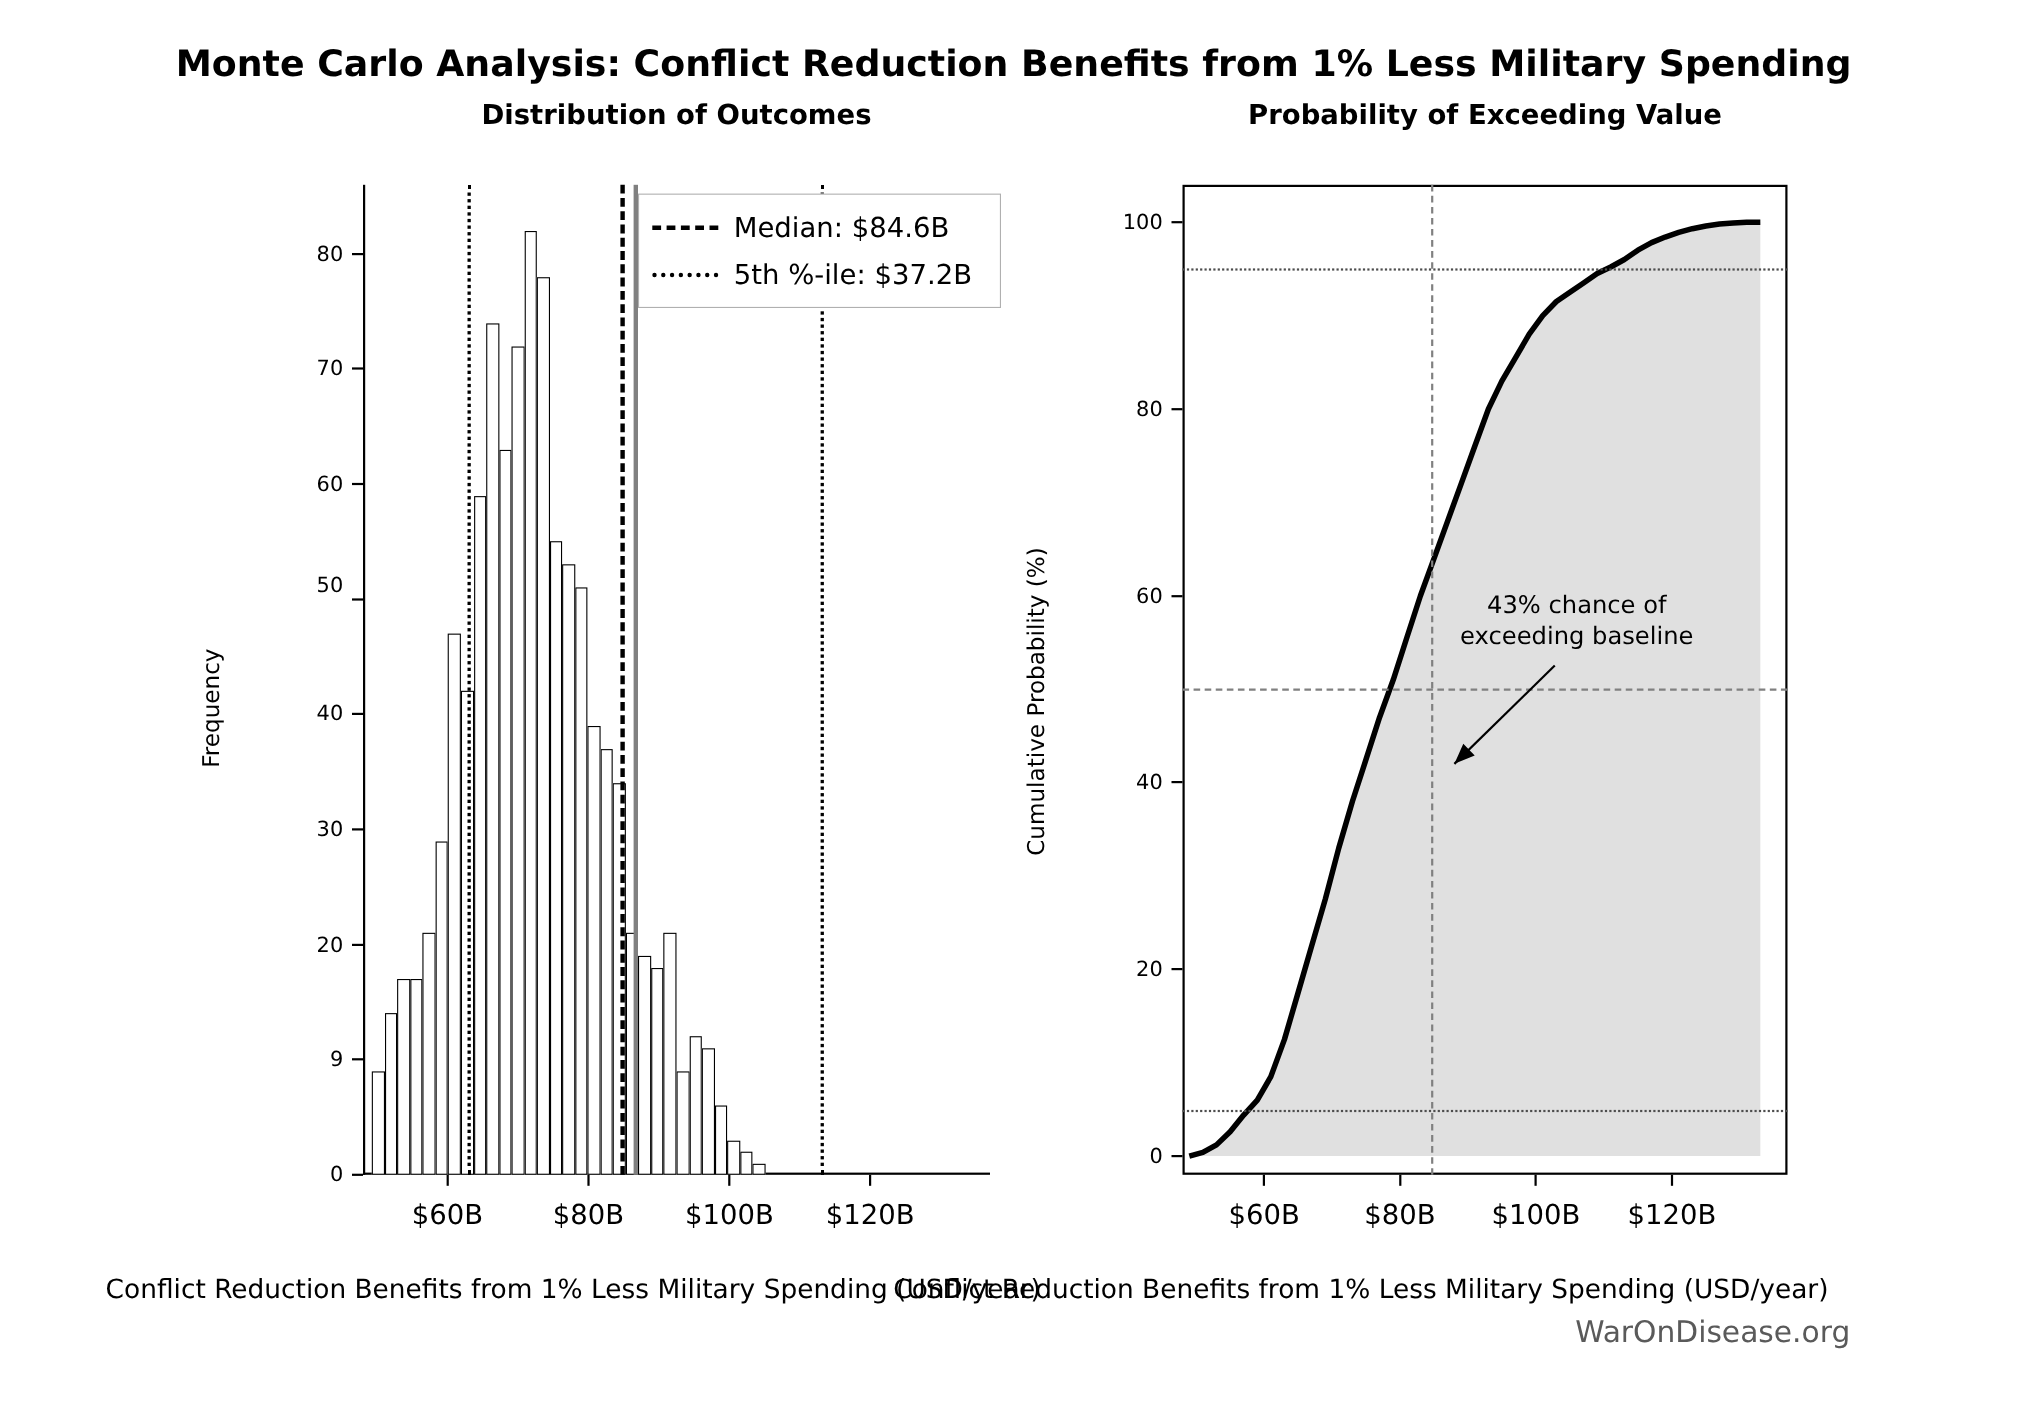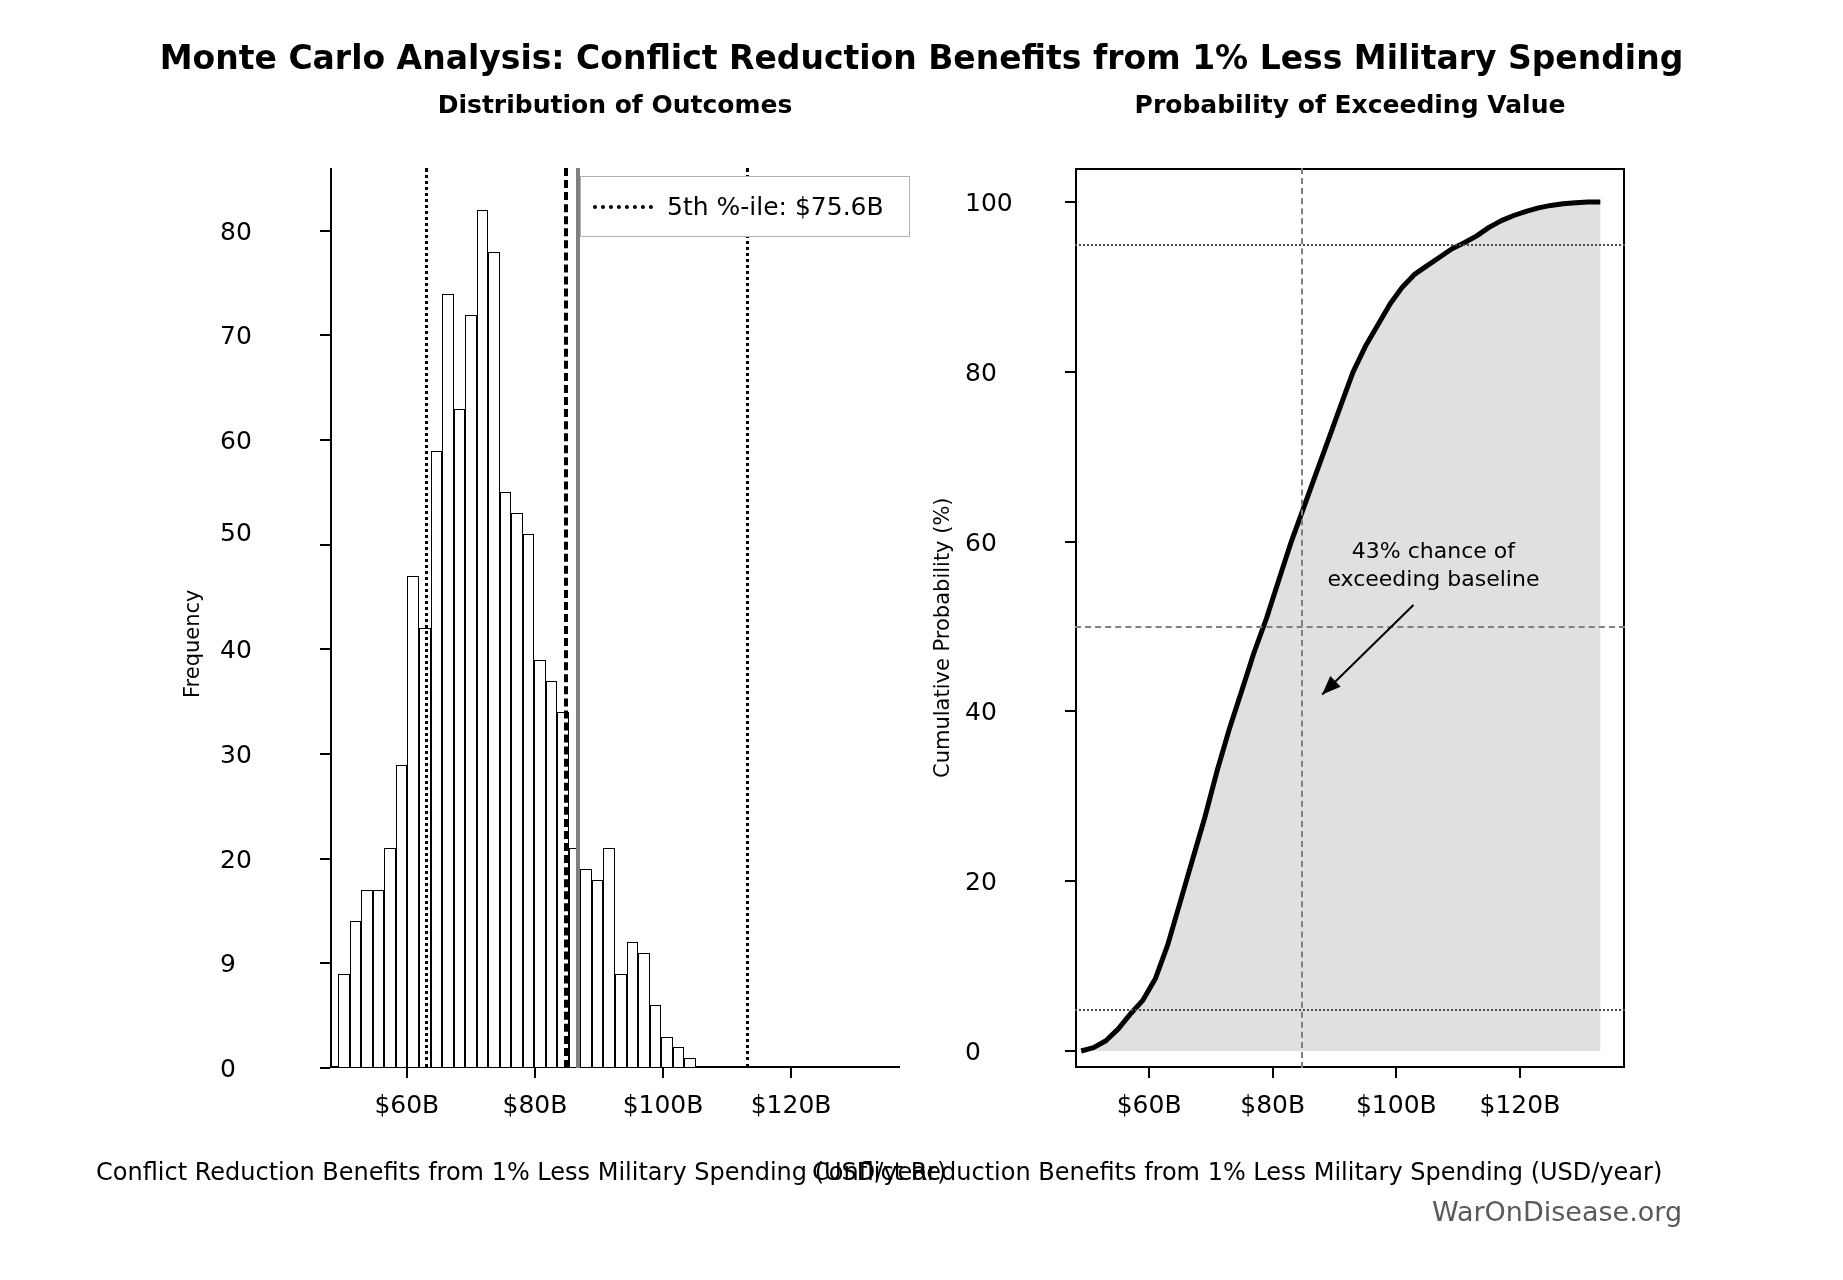--- a/index.html
+++ b/index.html
@@ -44,22 +44,22 @@
     position: absolute;
     border-left: 2px solid #000;
     border-bottom: 2px solid #000;
     box-sizing: border-box;
   }
   .axis-frame.full {
     border: 2px solid #000;
   }
   .ytick-label {
     position: absolute;
-    font-size: 25px;
-    text-align: left;
+    font-size: 19px;
+    text-align: right;
     transform: translateY(-50%);
   }
   .xtick-label {
     position: absolute;
     font-size: 25px;
     text-align: center;
     transform: translateX(-50%);
   }
   .ytick-mark {
     position: absolute;
@@ -219,22 +219,26 @@
         <div class="xtick-label" style="left: 534.944px; top: 1090px;">$80B</div>
         <div class="xtick-mark" style="left: 662.034px; top: 1068px; height: 10px;"></div>
         <div class="xtick-label" style="left: 663.034px; top: 1090px;">$100B</div>
         <div class="xtick-mark" style="left: 790.124px; top: 1068px; height: 10px;"></div>
         <div class="xtick-label" style="left: 791.124px; top: 1090px;">$120B</div>
       </div>
     <div class="ylabel" id="ylabel-left" style="left: 180px; top: 698px;">Frequency</div>
     <div class="xlabel" id="xlabel-left" style="left: 96px; top: 1158px;">Conflict Reduction Benefits from 1% Less Military Spending (USD/year)</div>
     <div class="legend-box" id="legend-left" style="left: 580px; top: 176px; width: 330px;">
         <div class="legend-row">
+          <div class="legend-sample" style="border-top: 4px dashed rgb(0, 0, 0);"></div>
+          <div class="legend-text">Median: $84.6B</div>
+        </div>
+        <div class="legend-row">
           <div class="legend-sample" style="border-top: 4px dotted rgb(0, 0, 0);"></div>
-          <div class="legend-text">5th %-ile: $75.6B</div>
+          <div class="legend-text">5th %-ile: $37.2B</div>
         </div>
       </div>
   </div>
 
   <div class="panel" id="panel-right">
     <div class="panel-title" id="title-right" style="left: 855px; top: 90px; width: 990px;">Probability of Exceeding Value</div>
     <div class="axis-frame full" id="axes-right" style="left: 1075px; top: 168px; width: 550px; height: 900px;"></div>
     <svg class="overlay" id="cdf-svg" width="1843" height="1280">
         <polygon points="1081.2,1051.0 1081.2,1051.0 1093.5,1047.6 1105.9,1040.8 1118.3,1028.9 1130.6,1013.7 1143.0,1000.1 1155.3,978.8 1167.7,944.9 1180.1,902.4 1192.4,860.0 1204.8,817.5 1217.1,770.8 1229.5,728.4 1241.9,690.2 1254.2,652.0 1266.6,618.0 1278.9,579.8 1291.3,541.6 1303.7,507.6 1316.0,473.7 1328.4,439.7 1340.7,405.7 1353.1,371.8 1365.4,346.3 1377.8,325.1 1390.2,303.8 1402.5,286.9 1414.9,274.1 1427.2,265.6 1439.6,257.2 1452.0,248.7 1464.3,242.7 1476.7,235.9 1489.0,227.4 1501.4,220.6 1513.8,215.5 1526.1,211.3 1538.5,207.9 1550.8,205.4 1563.2,203.7 1575.6,202.8 1587.9,202.0 1600.3,202.0 1600.3,1051.0" fill="#e0e0e0"></polygon>
         <polyline points="1081.2,1051.0 1093.5,1047.6 1105.9,1040.8 1118.3,1028.9 1130.6,1013.7 1143.0,1000.1 1155.3,978.8 1167.7,944.9 1180.1,902.4 1192.4,860.0 1204.8,817.5 1217.1,770.8 1229.5,728.4 1241.9,690.2 1254.2,652.0 1266.6,618.0 1278.9,579.8 1291.3,541.6 1303.7,507.6 1316.0,473.7 1328.4,439.7 1340.7,405.7 1353.1,371.8 1365.4,346.3 1377.8,325.1 1390.2,303.8 1402.5,286.9 1414.9,274.1 1427.2,265.6 1439.6,257.2 1452.0,248.7 1464.3,242.7 1476.7,235.9 1489.0,227.4 1501.4,220.6 1513.8,215.5 1526.1,211.3 1538.5,207.9 1550.8,205.4 1563.2,203.7 1575.6,202.8 1587.9,202.0 1600.3,202.0" fill="none" stroke="#000" stroke-width="5" stroke-linejoin="round"></polyline>

